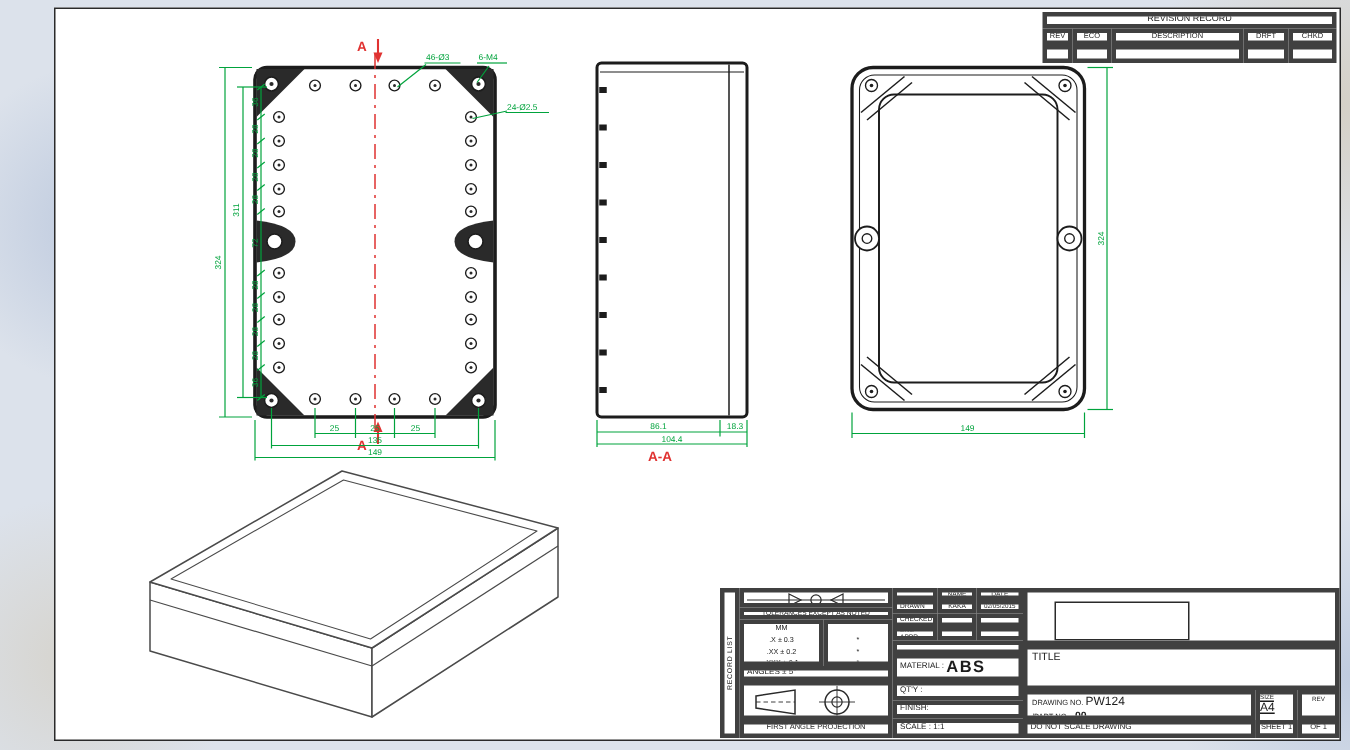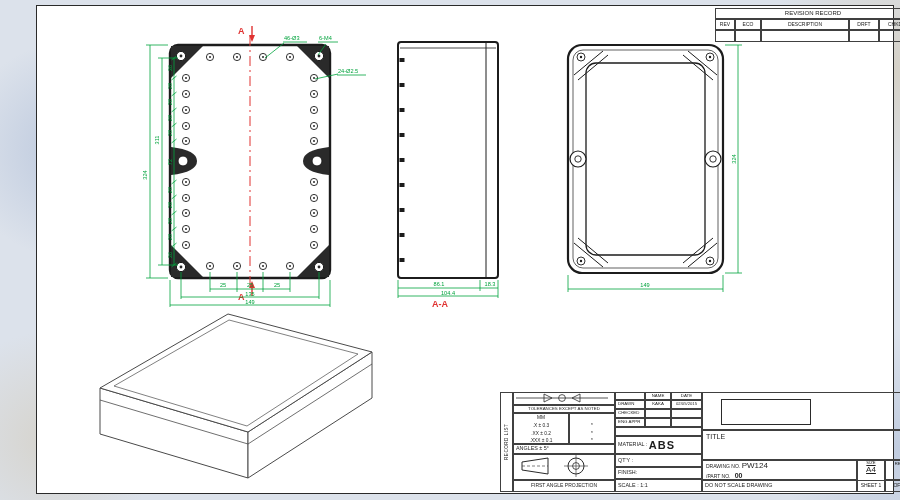--- a/index.html
+++ b/index.html
@@ -7,22 +7,22 @@
   body { position:relative; overflow:hidden; background:#dce2eb;
          font-family:"Liberation Sans", sans-serif; color:#1c1c1c; }
   .wm { position:absolute; border-radius:50%; pointer-events:none; }
   #sheet { position:absolute; left:36px; top:5px; width:858px; height:489px;
            background:#ffffff; border:1px solid #2a2a2a; }
   svg { position:absolute; left:0; top:0; }
   svg text { font-family:"Liberation Sans", sans-serif; }
   .dimtxt { fill:#00a33c; font-size:5.6px; }
   .redtxt { fill:#e03231; font-size:9px; font-weight:bold; }
   
-  .cell { position:absolute; border:1px solid #404040; overflow:hidden;
-          font-size:5px; line-height:1.1;margin-left:20px; }
+  .cell { position:absolute; border:3px solid #404040; overflow:hidden;
+          font-size:5px; line-height:1.1; }
   .c-center { display:flex; align-items:center; justify-content:center; text-align:center; }
   .c-left { display:flex; align-items:center; padding-left:2px; }
   #revtable { position:absolute; left:695px; top:8px; width:196px; height:34px; }
   #titleblock { position:absolute; left:480px; top:392px; width:413px; height:100px; }
   .strip { writing-mode:vertical-rl; transform:rotate(180deg); font-size:4.6px;
            letter-spacing:.5px; display:flex; align-items:center; justify-content:center; }
   .tol-line { font-size:4.8px; height:7.7px; display:flex; align-items:center; justify-content:center; }
   .big { font-size:11px; font-weight:bold; letter-spacing:1px; }
   .dn  { font-weight:normal; font-size:8px; }
 </style>
@@ -376,21 +376,21 @@
   <div class="cell" style="left:202px;top:68px;width:155px;height:20px;padding:1px 0 0 3px;">
     <div style="font-size:5px;">
       <span>DRAWING NO.</span>
       <span class="dn">PW124</span>
     </div>
     <div style="font-size:5px;margin-top:1px;">
       <span>/PART NO.</span>&nbsp;&nbsp;
       <span style="font-weight:bold;font-size:7px;">00</span>
     </div>
   </div>
-  <div class="cell" style="left:357px;top:68px;width:28px;height:32px;text-align:center;text-decoration:underline;">
+  <div class="cell" style="left:357px;top:68px;width:28px;height:32px;text-decoration:underline;">
     <div style="font-size:4.2px;">SIZE</div>
     <div style="font-size:8px;">A4</div>
   </div>
   <div class="cell" style="left:385px;top:68px;width:28px;height:20px;text-align:center;padding-top:1px;font-size:4.2px;">REV</div>
 
   <div class="cell c-left" style="left:202px;top:88px;width:155px;height:12px;font-size:5.4px;">DO NOT SCALE DRAWING</div>
   <div class="cell c-center" style="left:357px;top:88px;width:28px;height:12px;font-size:5px;">SHEET 1</div>
   <div class="cell c-center" style="left:385px;top:88px;width:28px;height:12px;font-size:5px;">OF 1</div>
 </div>
 

